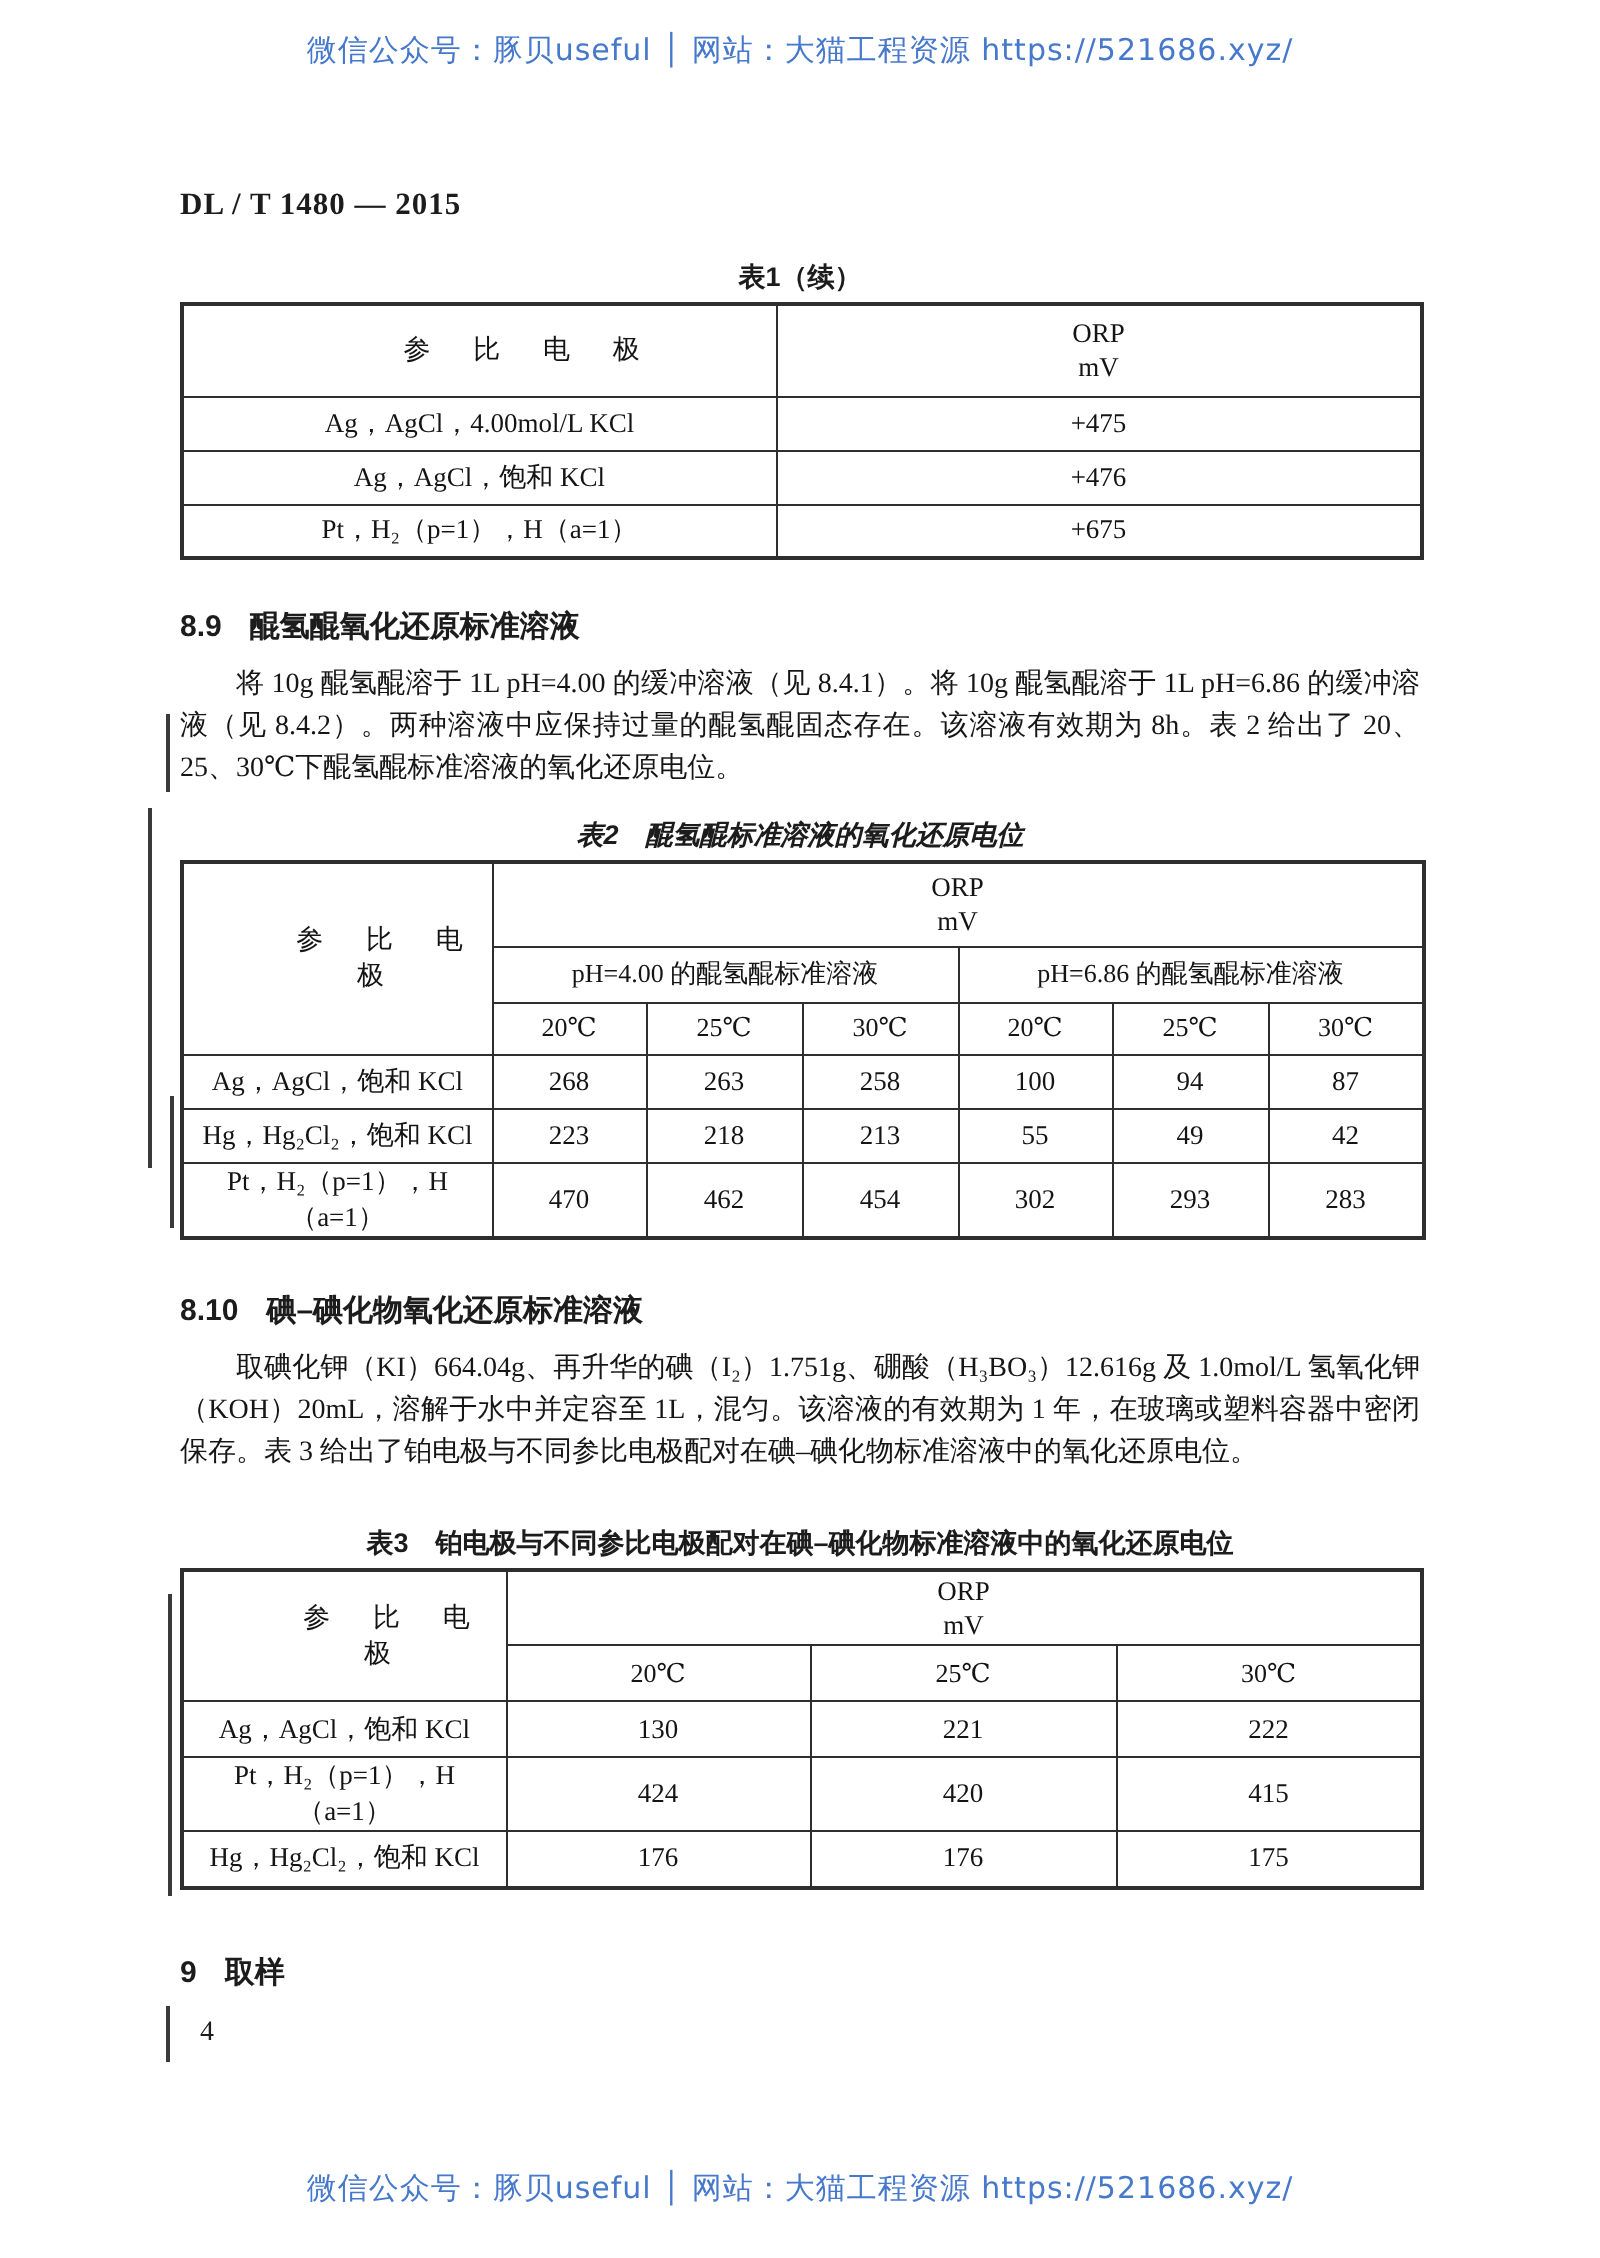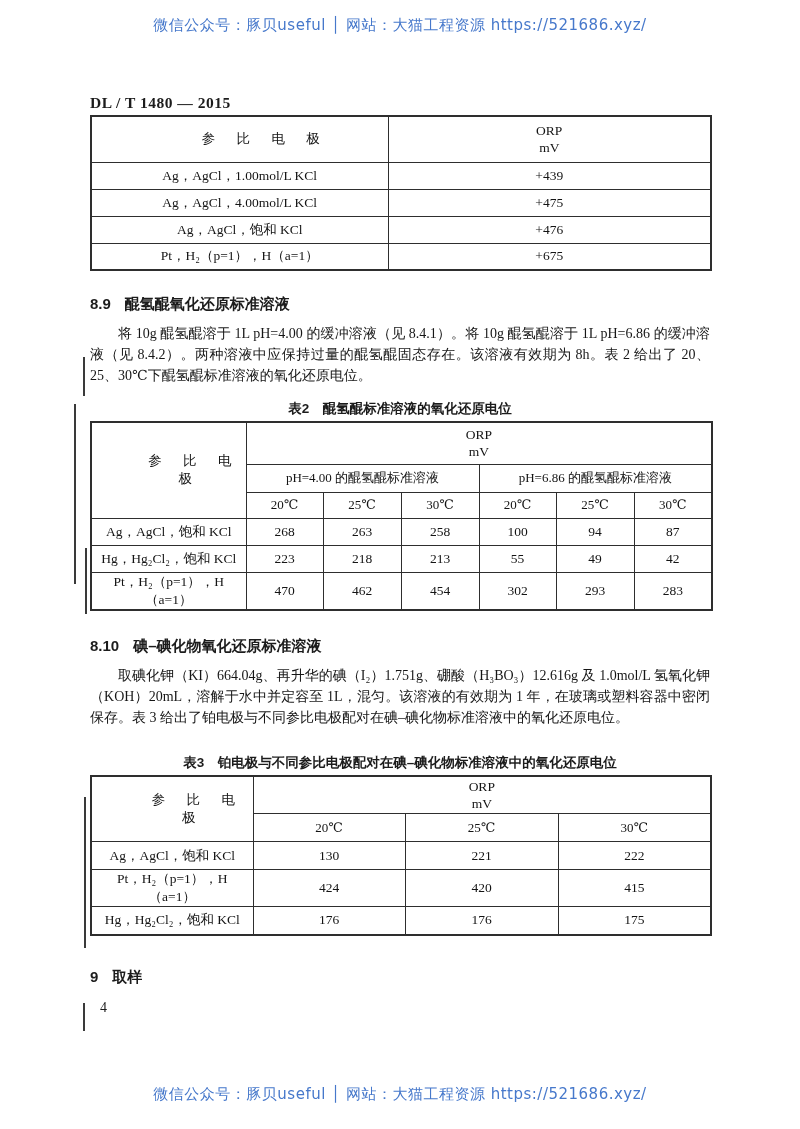--- a/index.html
+++ b/index.html
@@ -19,21 +19,21 @@
   .content { padding:0 90px; }
   .doc-code {
     padding-top:94px; font-weight:bold; font-size:15.5px;
     letter-spacing:0.5px;
   }
   .tbl-title {
     text-align:center; font-weight:bold; font-size:13.5px;
     font-family:"Liberation Sans","DejaVu Sans",sans-serif;
   }
   .t1-title { margin-top:18px; }
-  .t2-title { margin-top:14px; }
+  .t2-title { margin-top:14px;font-style:italic; }
   .t3-title { margin-top:26px; }
   table {
     border-collapse:collapse; width:620px; table-layout:fixed;
     border:2px solid #2e2e2e; margin-top:3px;
   }
   td {
     border:1px solid #2e2e2e; text-align:center; vertical-align:middle;
     font-size:13.5px; padding:0 2px; color:#141414;
   }
   .sp-label { letter-spacing:9px; text-indent:9px;padding-left:44px; }
@@ -80,36 +80,33 @@
 
   <div class="rev-bar bar-a"></div>
   <div class="rev-bar bar-b"></div>
   <div class="rev-bar bar-c"></div>
   <div class="rev-bar bar-d"></div>
   <div class="rev-bar bar-e"></div>
 
   <div class="content">
     <div class="doc-code">DL / T 1480 — 2015</div>
 
+    <div class="tbl-title t1-title">表1（续）</div>
     <table class="table1">
       <colgroup>
           <col style="width:297px">
           <col style="width:323px">
         </colgroup>
       <tbody>
           <tr class="head">
         <td class="sp-label">参 比 电 极</td>
         <td class="orp-cell">
           <div>ORP</div>
           <div>mV</div>
         </td>
-      </tr>
-      <tr>
-        <td>Ag，AgCl，1.00mol/L KCl</td>
-        <td>+439</td>
       </tr>
       <tr>
         <td>Ag，AgCl，4.00mol/L KCl</td>
         <td>+475</td>
       </tr>
       <tr>
         <td>Ag，AgCl，饱和 KCl</td>
         <td>+476</td>
       </tr>
       <tr>

